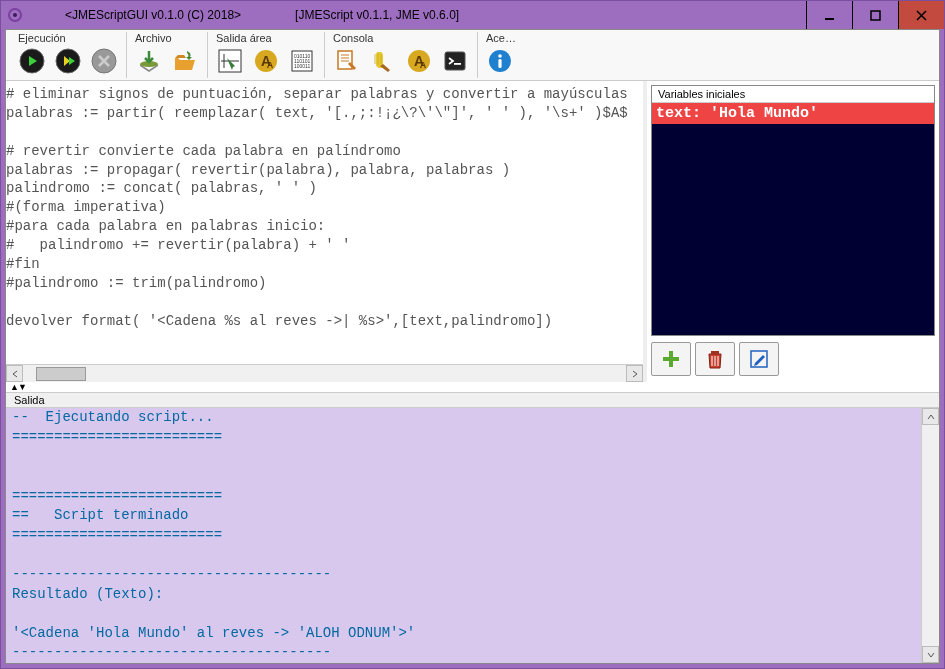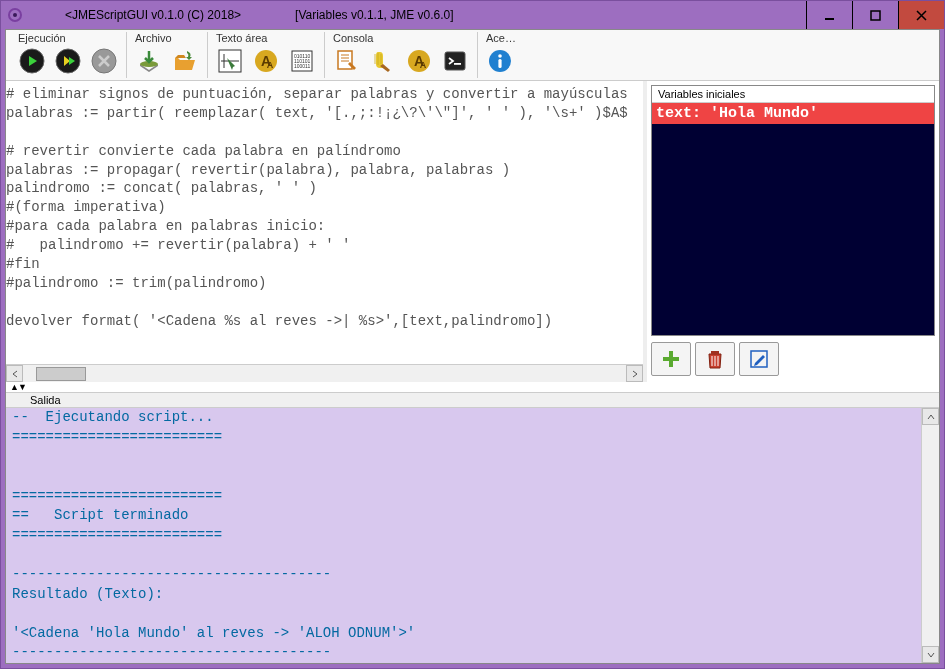--- a/index.html
+++ b/index.html
@@ -30,41 +30,41 @@
   .hscroll .thumb { position: absolute; left: 30px; width: 50px; height: 14px; background: #ccc; border: 1px solid #999; top: 2px; }
   .right-pane { width: 296px; display: flex; flex-direction: column; border-left: 4px solid #eee; padding: 4px; }
   .vars-box { border: 1px solid #888; flex: 1; display: flex; flex-direction: column; background: #fff; }
   .vars-title { font-size: 11px; padding: 2px 6px; background: #fff; border-bottom: 1px solid #ccc; }
   .vars-body { flex: 1; background: #000033; color: #fff; font-family: "Courier New", monospace; font-size: 15px; font-weight: bold; padding: 0; overflow: hidden; }
   .vars-body .selrow { background: #ef4444; color: #fff; padding: 2px 4px; }
   .vars-btns { display: flex; gap: 4px; padding: 6px 0 2px 0; }
   .vbtn { width: 40px; height: 34px; border: 1px solid #999; background: #f4f4f4; display:flex; align-items:center; justify-content:center; cursor:pointer; border-radius: 2px; }
   .tri-split { height: 10px; background: #fff; display:flex; align-items:center; padding-left:4px; font-size:9px; color:#000; letter-spacing:-1px; }
   .output-pane { flex: 1; display: flex; flex-direction: column; border-top: 1px solid #ccc; }
-  .out-title { font-size: 11px; padding: 1px 24px; background: #f0f0f0; border-bottom: 1px solid #ccc; }
+  .out-title { font-size: 11px; padding: 1px 8px; background: #f0f0f0; border-bottom: 1px solid #ccc; }
   .out-wrap { flex:1; display:flex; }
   .out-body { flex: 1; background: #d8c8ee; font-family: "Courier New", monospace; font-size: 14px; color: #0369a1; padding: 0 6px; white-space: pre; overflow: hidden; line-height: 1.4; }
   .out-vscroll { width: 18px; background: #f0f0f0; border-left: 1px solid #ccc; position: relative; }
   .out-vscroll .arrow { width:17px; height:17px; background:#e8e8e8; border:1px solid #bbb; position:absolute; left:0; display:flex;align-items:center;justify-content:center;}
   .out-vscroll .arrow.up { top:0;} .out-vscroll .arrow.down { bottom:0;}
 </style>
 </head>
 <body>
 
 <div class="window">
 
   <div class="titlebar">
     <span class="app-icon">
       <svg viewBox="0 0 16 16">
           <circle cx="8" cy="8" r="6" fill="none" stroke="#7a3fa0" stroke-width="2"></circle>
           <circle cx="8" cy="8" r="2" fill="#3a1a5a"></circle>
         </svg>
     </span>
     <span class="title-text">&lt;JMEScriptGUI v0.1.0  (C) 2018&gt;</span>
-    <span class="title-text title-text2">[Variables v0.1.1, JME v0.6.0]</span>
+    <span class="title-text title-text2">[JMEScript v0.1.1, JME v0.6.0]</span>
     <span class="spacer"></span>
     <div class="winbtns">
       <div class="winbtn">
           <svg viewBox="0 0 11 11">
             <rect x="1" y="8" width="9" height="2" fill="#000"></rect>
           </svg>
         </div>
       <div class="winbtn">
           <svg viewBox="0 0 11 11">
             <rect x="1" y="1" width="9" height="9" fill="none" stroke="#000" stroke-width="1.5"></rect>
@@ -118,21 +118,21 @@
           <div class="tbtn">
               <svg width="26" height="26" viewBox="0 0 26 26">
                 <path d="M3 10 L3 22 L20 22 L23 12 L8 12 L6 10 Z" fill="#e8a030"></path>
                 <path d="M3 10 L6 7 L12 7 L14 10" fill="#d08820"></path>
                 <path d="M15 3 Q20 5 18 9 L20 9 L17 12 L14 9 L16 9 Q17 6 15 5 Z" fill="#4a8a3a"></path>
               </svg>
             </div>
         </div>
       </div>
       <div class="toolgroup">
-        <div class="label">Texto área</div>
+        <div class="label">Salida área</div>
         <div class="btns">
           <div class="tbtn">
               <svg width="26" height="26" viewBox="0 0 26 26">
                 <rect x="2" y="2" width="22" height="22" fill="#fff" stroke="#333"></rect>
                 <path d="M7 6 L7 20 M4 13 L22 13" stroke="#333" stroke-width="1"></path>
                 <path d="M10 10 L18 18 L16 19 L15 22 L12 15 Z" fill="#3a7a3a"></path>
               </svg>
             </div>
           <div class="tbtn">
               <svg width="26" height="26" viewBox="0 0 26 26">

